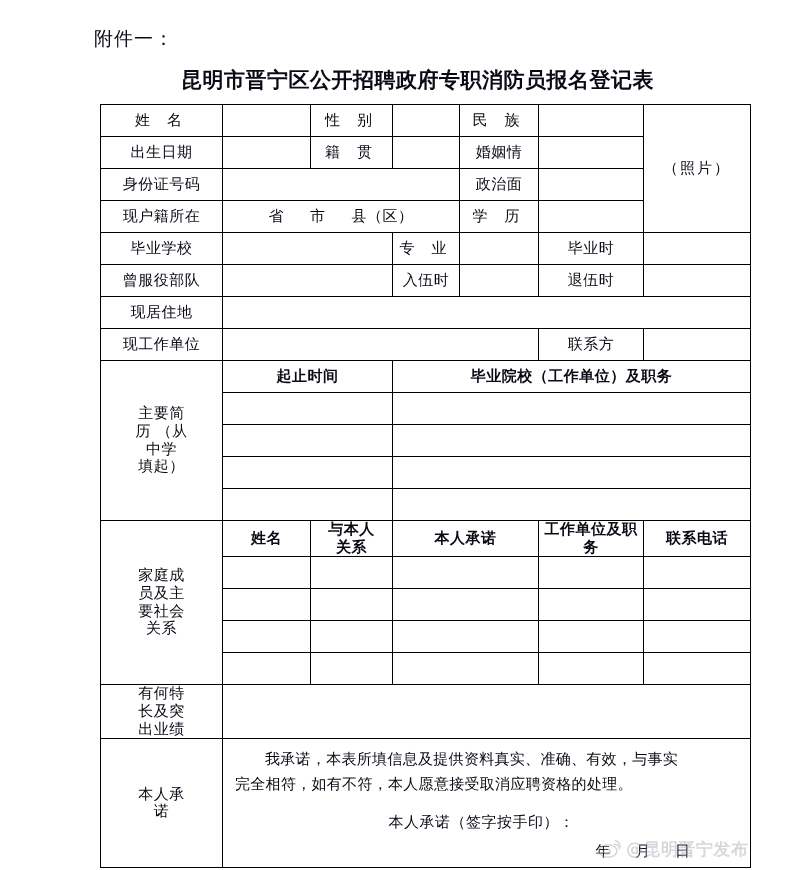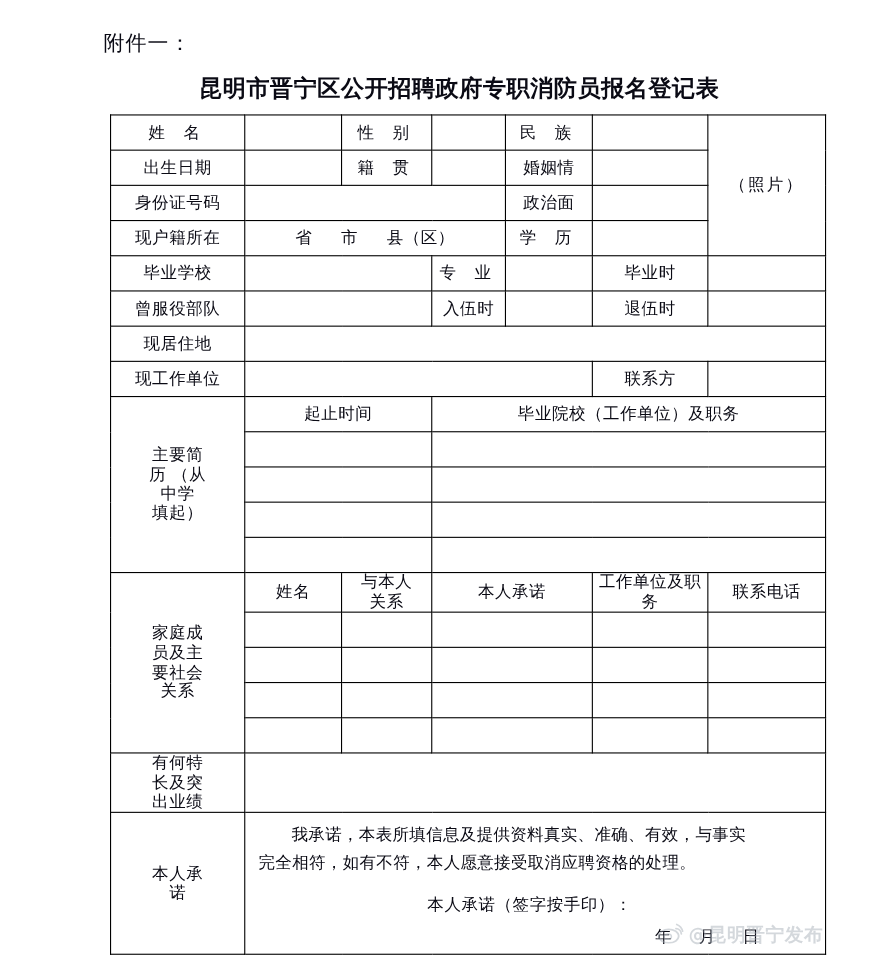--- a/index.html
+++ b/index.html
@@ -71,21 +71,21 @@
     letter-spacing: 0.5px;
   }
   td.addr {
     letter-spacing: 0.5px;
     font-size: 15px;
   }
   td.addr span { display: inline-block; }
   td.addr .g1 { margin-right: 26px; }
   td.addr .g2 { margin-right: 26px; }
   td.sec-head { font-size: 15px; letter-spacing: 0.5px; }
-  td.tall { height: 35px; }
+  td.tall { height: 35px; font-weight: bold; }
   td.r-blank { height: 27px; }
   td.fam-blank { height: 28px; }
   td.special { height: 80px; }
   td.promise-cell { height: 115px; vertical-align: middle; }
   .promise-body {
     text-align: left;
     font-size: 15px;
     line-height: 1.65;
     padding: 8px 12px 4px 12px;
     letter-spacing: 0.3px;

